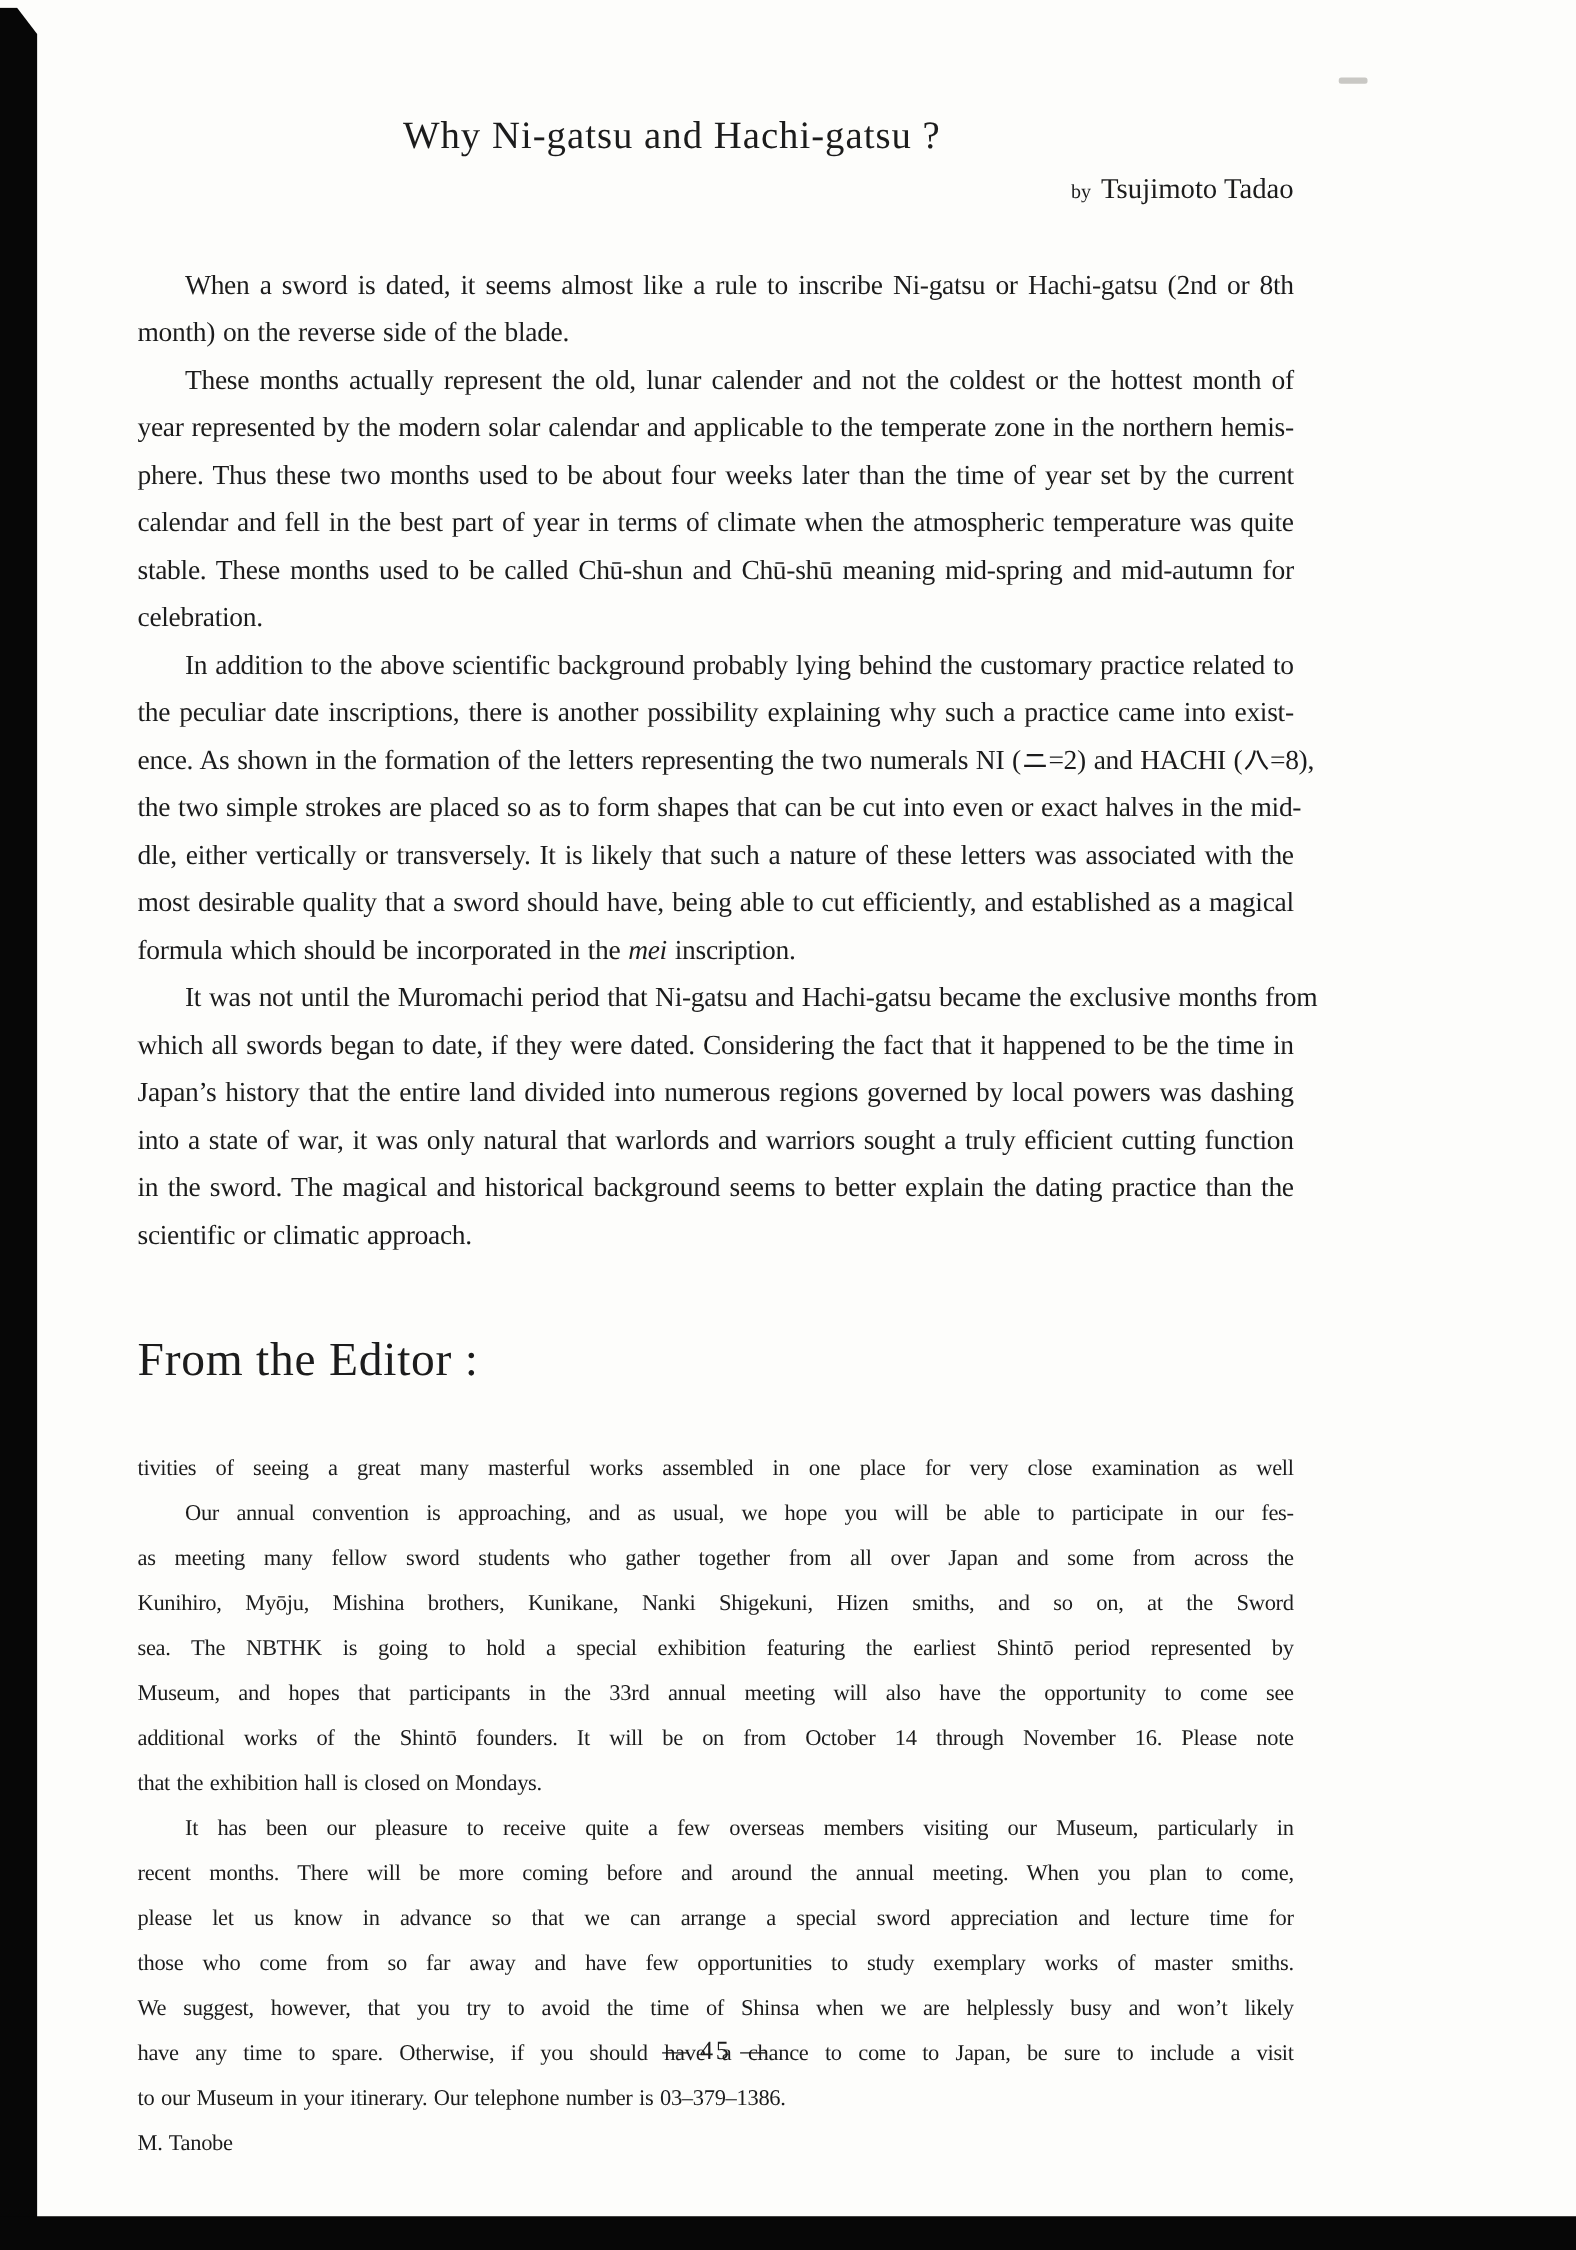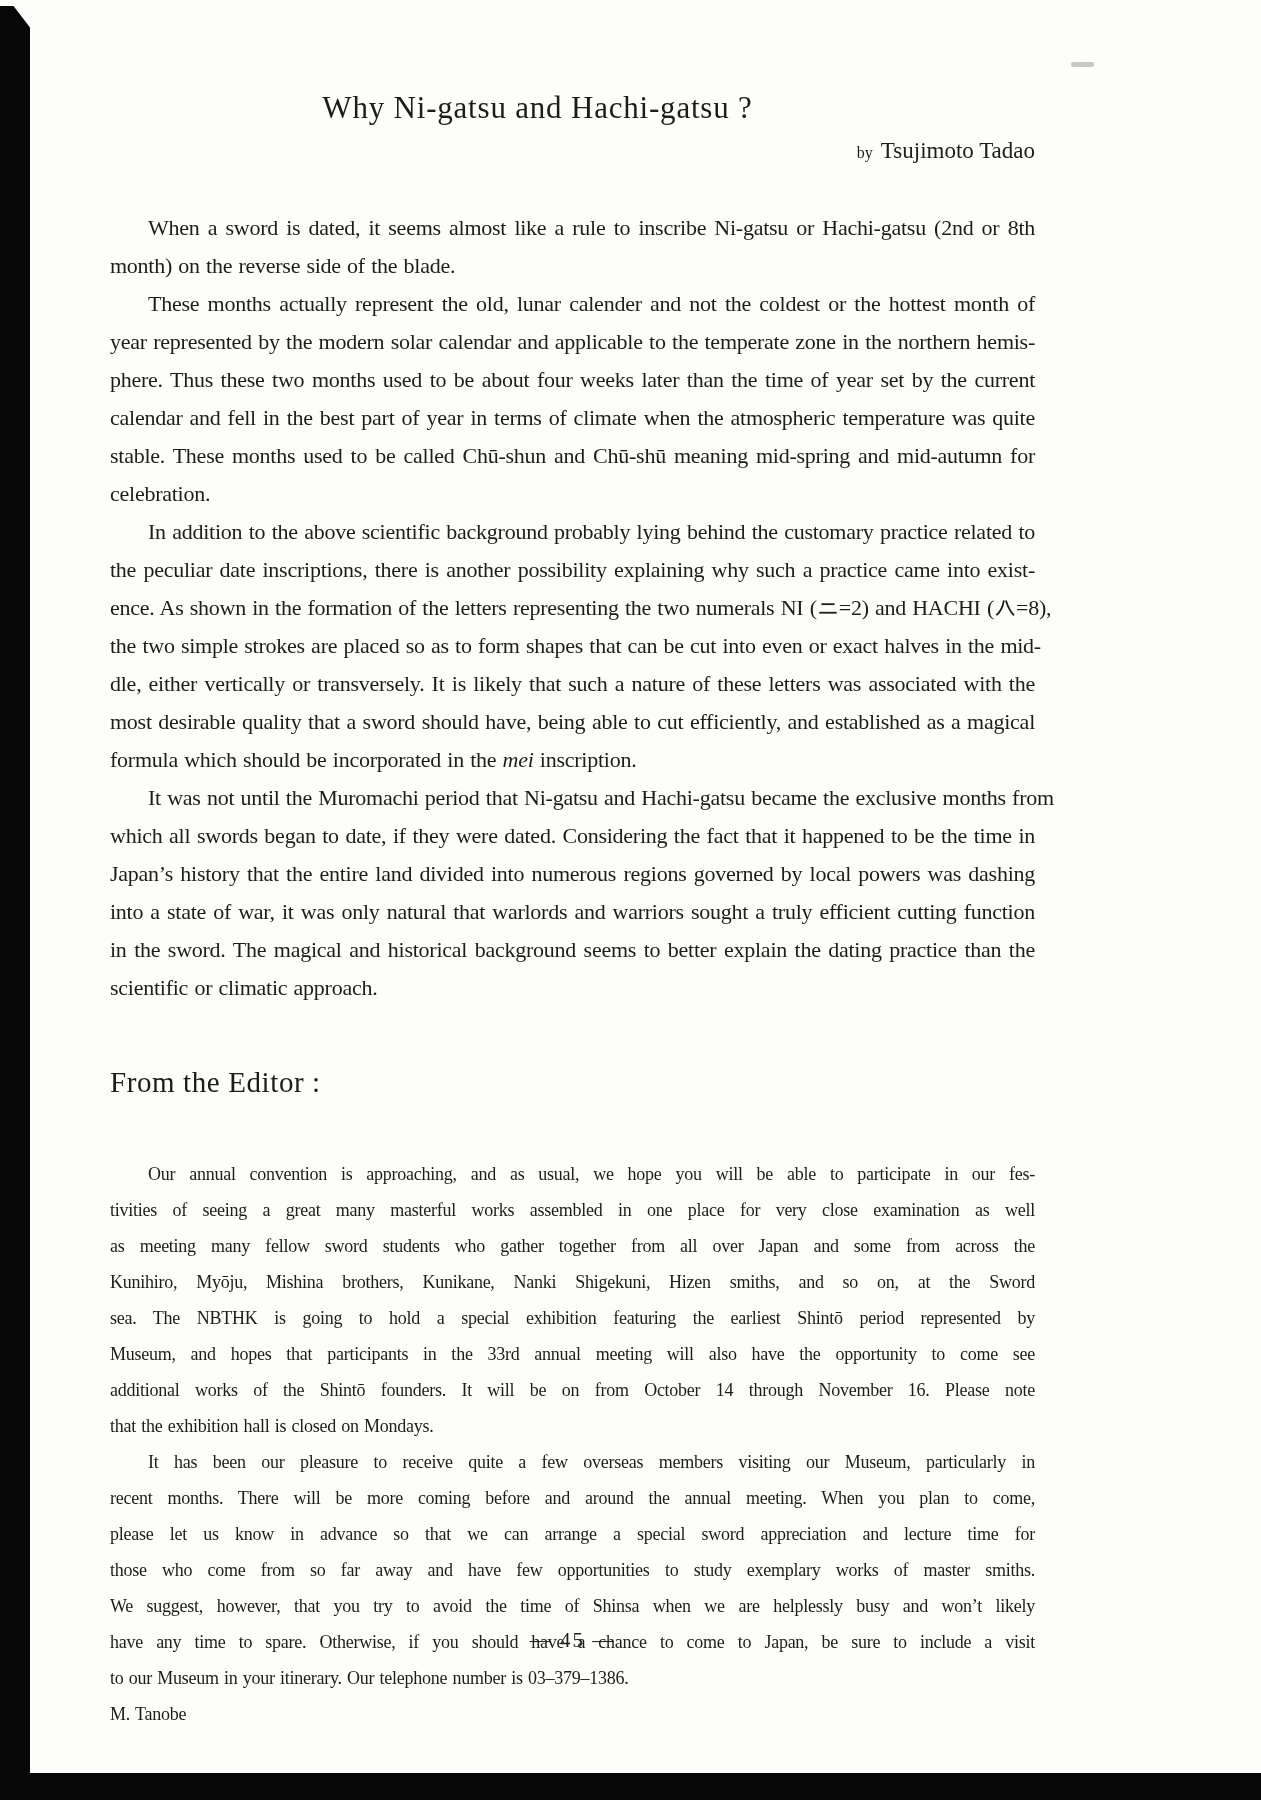--- a/index.html
+++ b/index.html
@@ -29,21 +29,21 @@
   .col { position: absolute; left: 110px; width: 925px; }
   .title-row {
     top: 90px; text-align: center; padding-right: 70px; box-sizing: border-box;
     font-size: 31px; letter-spacing: 0.8px; white-space: nowrap;
   }
   .byline-row { top: 138px; text-align: right; white-space: nowrap; }
   .byline-prefix { font-size: 16px; }
   .byline-author { font-size: 23px; margin-left: 8px; }
   .article-body { top: 209px; font-size: 22px; line-height: 38px; }
   .editor-heading {
-    top: 1066px; font-size: 29px; letter-spacing: 0.6px; white-space: nowrap;
+    top: 1066px; font-size: 38px; letter-spacing: 0.6px; white-space: nowrap;
   }
   .editor-body { top: 1156px; font-size: 18px; line-height: 36px; }
   .page-number-row {
     top: 1628px; text-align: center; font-size: 21px; letter-spacing: 2px;
   }
   
   .line {
     white-space: nowrap;
     text-align: justify;
     text-align-last: justify;
@@ -102,22 +102,22 @@
     <div class="line"><span>which all swords began to date, if they were dated. Considering the fact that it happened to be the time in</span></div>
     <div class="line"><span>Japan’s history that the entire land divided into numerous regions governed by local powers was dashing</span></div>
     <div class="line"><span>into a state of war, it was only natural that warlords and warriors sought a truly efficient cutting function</span></div>
     <div class="line"><span>in the sword. The magical and historical background seems to better explain the dating practice than the</span></div>
     <div class="line para-last"><span>scientific or climatic approach.</span></div>
   </div>
 
 <div class="col editor-heading">From the Editor :</div>
 
 <div class="col editor-body">
+    <div class="line"><span>tivities of seeing a great many masterful works assembled in one place for very close examination as well</span></div>
     <div class="line para-first"><span>Our annual convention is approaching, and as usual, we hope you will be able to participate in our fes-</span></div>
-    <div class="line"><span>tivities of seeing a great many masterful works assembled in one place for very close examination as well</span></div>
     <div class="line"><span>as meeting many fellow sword students who gather together from all over Japan and some from across the</span></div>
     <div class="line"><span>Kunihiro, Myōju, Mishina brothers, Kunikane, Nanki Shigekuni, Hizen smiths, and so on, at the Sword</span></div>
     <div class="line"><span>sea. The NBTHK is going to hold a special exhibition featuring the earliest Shintō period represented by</span></div>
     <div class="line"><span>Museum, and hopes that participants in the 33rd annual meeting will also have the opportunity to come see</span></div>
     <div class="line"><span>additional works of the Shintō founders. It will be on from October 14 through November 16. Please note</span></div>
     <div class="line para-last"><span>that the exhibition hall is closed on Mondays.</span></div>
     <div class="line para-first"><span>It has been our pleasure to receive quite a few overseas members visiting our Museum, particularly in</span></div>
     <div class="line"><span>recent months. There will be more coming before and around the annual meeting. When you plan to come,</span></div>
     <div class="line"><span>please let us know in advance so that we can arrange a special sword appreciation and lecture time for</span></div>
     <div class="line"><span>those who come from so far away and have few opportunities to study exemplary works of master smiths.</span></div>

